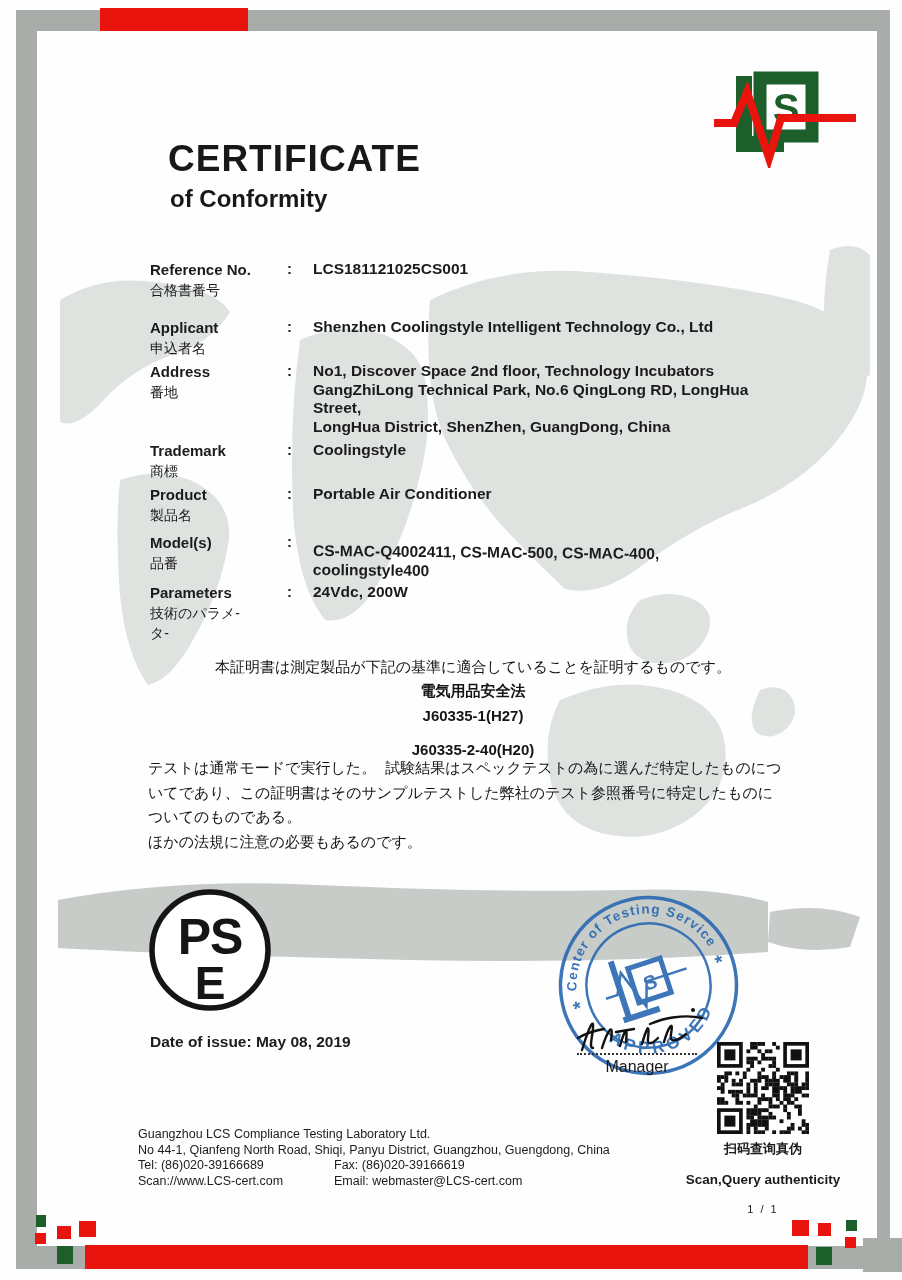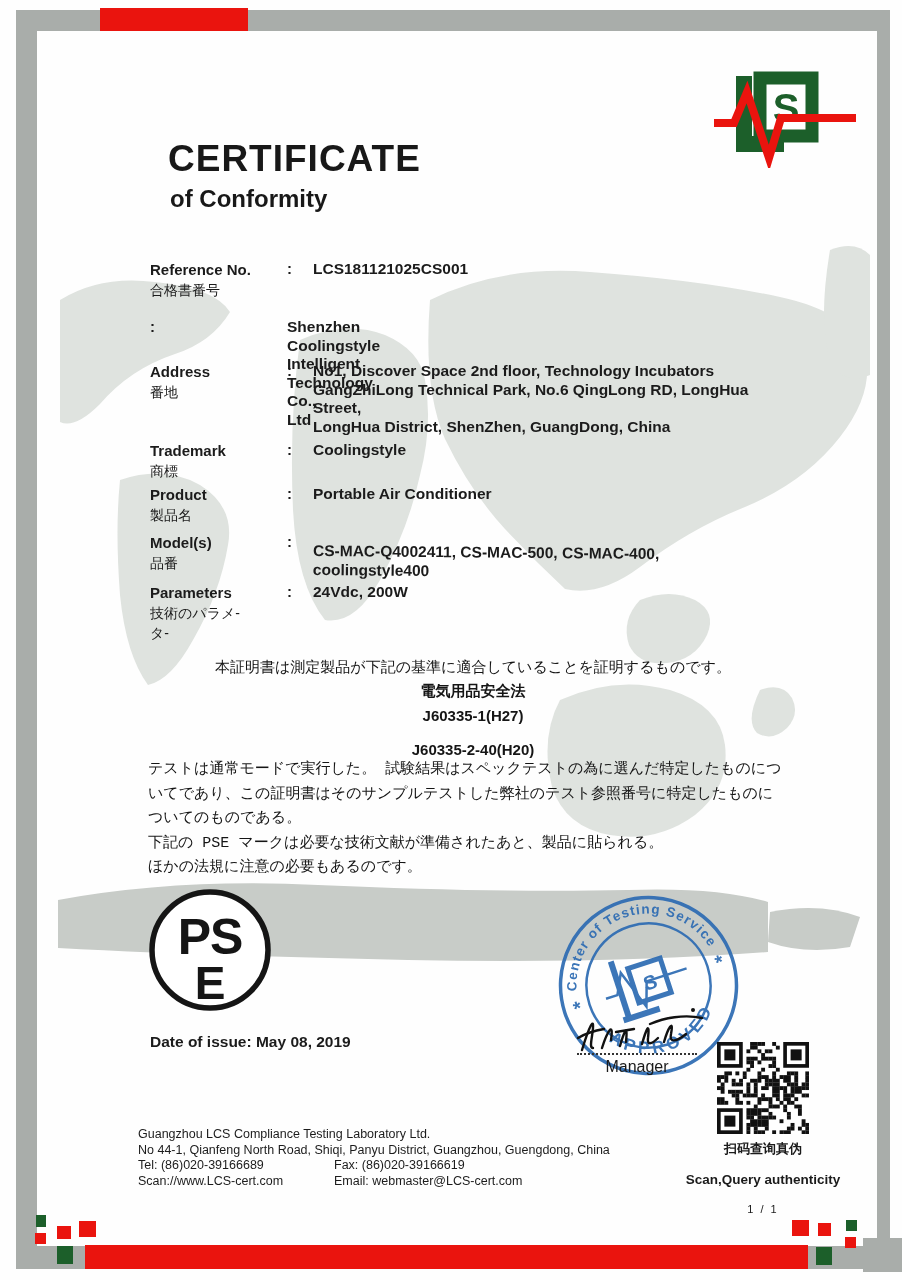--- a/index.html
+++ b/index.html
@@ -102,20 +102,21 @@
   <div class="title">CERTIFICATE</div>
   <div class="subtitle">of Conformity</div>
 
   <div class="frow" style="top:260px;">
     <div class="flabel"><span>Reference No.</span><span class="jp">合格書番号</span></div>
     <div class="fcolon">:</div>
     <div class="fvalue">LCS181121025CS001</div>
   </div>
 
   <div class="frow" style="top:318px;">
+    <div class="flabel"><span>Applicant</span><span class="jp">申込者名</span></div>
     <div class="fcolon">:</div>
     <div class="fvalue">Shenzhen Coolingstyle Intelligent Technology Co., Ltd</div>
   </div>
 
   <div class="frow" style="top:362px;">
     <div class="flabel"><span>Address</span><span class="jp">番地</span></div>
     <div class="fcolon">:</div>
     <div class="fvalue">
       <div>No1, Discover Space 2nd floor, Technology Incubators</div>
       <div>GangZhiLong Technical Park, No.6 QingLong RD, LongHua Street,</div>
@@ -151,21 +152,20 @@
     <div>本証明書は測定製品が下記の基準に適合していることを証明するものです。</div>
     <div class="law">電気用品安全法</div>
     <div class="std">J60335-1(H27)</div>
     <div class="std2">J60335-2-40(H20)</div>
   </div>
 
   <div class="notes">
     <div>テストは通常モードで実行した。 試験結果はスペックテストの為に選んだ特定したものにつ</div>
     <div>いてであり、この証明書はそのサンプルテストした弊社のテスト参照番号に特定したものに</div>
     <div>ついてのものである。</div>
-    <div>下記の PSE マークは必要な技術文献が準備されたあと、製品に貼られる。</div>
     <div>ほかの法規に注意の必要もあるのです。</div>
   </div>
 
   <svg class="abs" style="left:146px;top:886px;" width="128" height="128" viewBox="0 0 128 128">
     <circle cx="64" cy="64" r="58" fill="#ffffff" stroke="#151515" stroke-width="5.5"></circle>
     <text x="64" y="68" text-anchor="middle" font-size="50" font-weight="bold" fill="#151515" font-family="Liberation Sans, DejaVu Sans, sans-serif" letter-spacing="-1">PS</text>
     <text x="64" y="113" text-anchor="middle" font-size="46" font-weight="bold" fill="#151515" font-family="Liberation Sans, DejaVu Sans, sans-serif">E</text>
   </svg>
 
   <svg class="stamp" width="185" height="185" viewBox="0 0 185 185">

